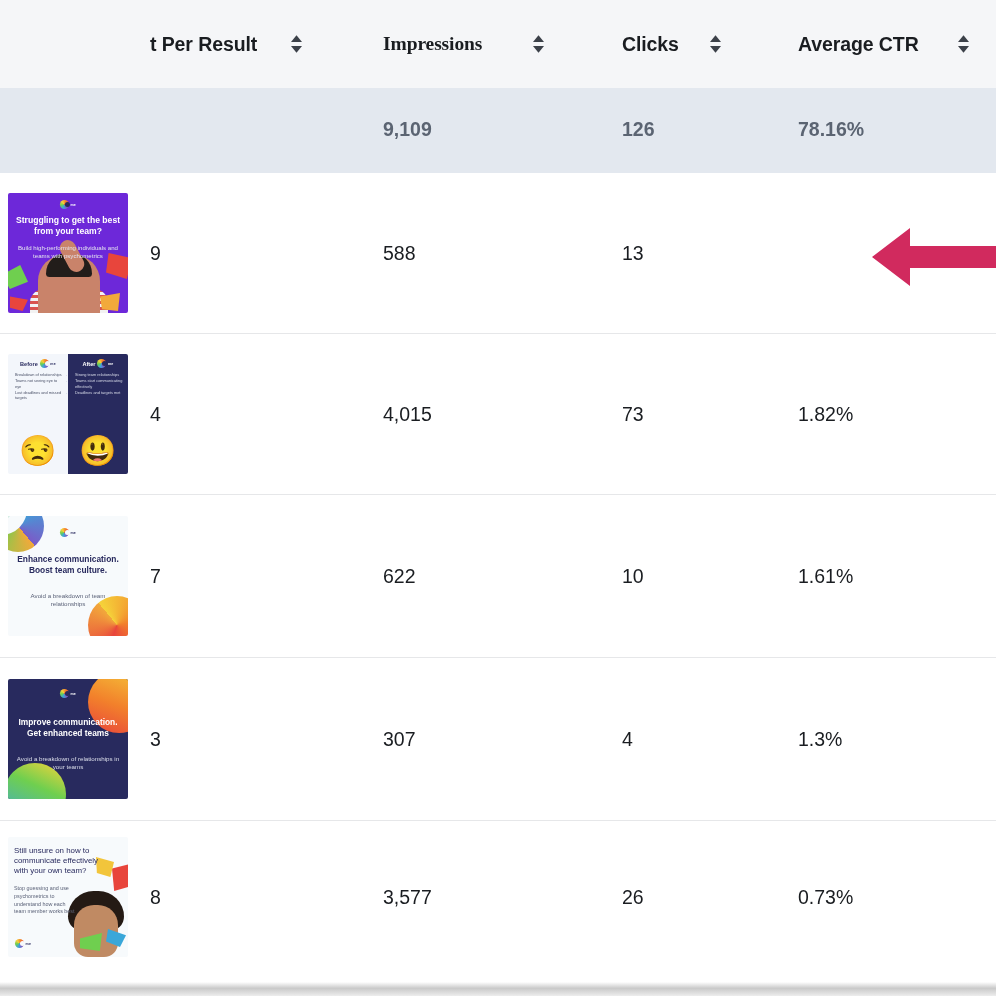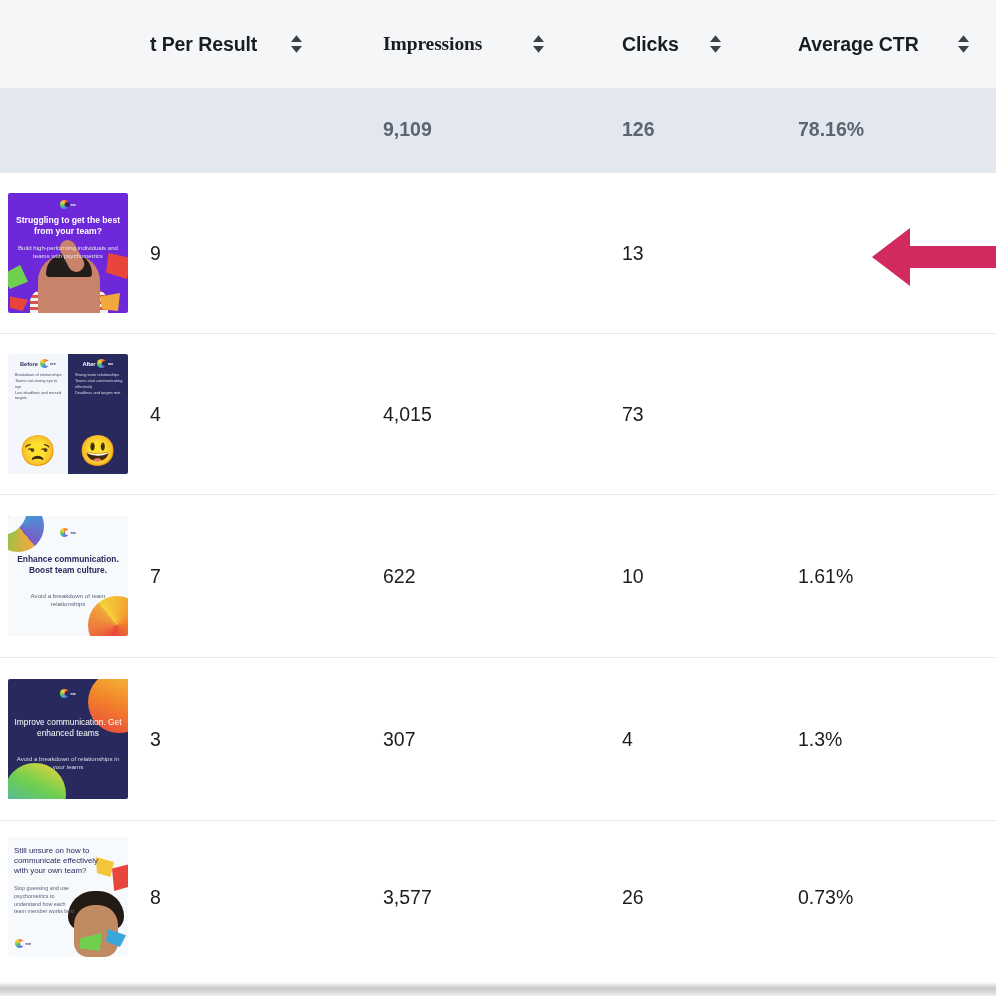--- a/index.html
+++ b/index.html
@@ -119,21 +119,21 @@
   
   .t4 { background:#282a5e; }
   .t4 .cTR { position:absolute; right:-22px; top:-8px; width:62px; height:62px;
     border-radius:50%;
     background: linear-gradient(200deg,#f5c93a,#f2802b 55%,#e8453c); }
   .t4 .cBL { position:absolute; left:-4px; bottom:-26px; width:62px; height:62px;
     border-radius:50%;
     background: linear-gradient(25deg,#3aa7d9,#6fcf4f 60%,#f5d33a); }
   .t4 .logo { position:absolute; left:50%; top:10px; transform:translateX(-50%); }
   .t4 .h { position:absolute; left:6px; right:6px; top:38px; color:#fff;
-    font-size:8.4px; font-weight:normal; text-align:center; line-height:1.26; }
+    font-size:8.4px; font-weight:bold; text-align:center; line-height:1.26; }
   .t4 .s { position:absolute; left:8px; right:8px; top:76px; color:#dcdfeb;
     font-size:6.2px; text-align:center; line-height:1.3; }
 
   
   .t5 { background:#f7fafc; }
   .t5 .h { position:absolute; left:6px; top:9px; width:96px; color:#282a5e;
     font-size:7.9px; font-weight:normal; line-height:1.26; text-align:left; }
   .t5 .s { position:absolute; left:6px; top:48px; width:62px; color:#5b6278;
     font-size:5.4px; line-height:1.45; text-align:left; }
   .t5 .logo { position:absolute; left:7px; bottom:9px; }
@@ -239,20 +239,21 @@
           <span class="mark" style="position:relative;">
             <span class="bite" style="background:#282a5e;"></span>
           </span>
           <span class="wm" style="color:#fff;">me</span>
         </div>
         <div class="h">Struggling to get the best from your team?</div>
         <div class="s">Build high-performing individuals and teams with psychometrics</div>
       </div>
     </div>
     <div class="cell" style="left:150px;">9</div>
+    <div class="cell" style="left:383px;">588</div>
     <div class="cell" style="left:622px;">13</div>
   </div>
 
   <div class="row" style="top:334px; height:161px;">
     <div class="thumb-wrap">
       <div class="thumb t2">
         <div class="half before">
           <div class="lbl">
             <span>Before</span>
             <span class="minilogo">
@@ -284,20 +285,21 @@
             <li>Teams start communicating effectively</li>
             <li>Deadlines and targets met</li>
           </ul>
           <div class="emoji">😃</div>
         </div>
       </div>
     </div>
     <div class="cell" style="left:150px;">4</div>
     <div class="cell" style="left:383px;">4,015</div>
     <div class="cell" style="left:622px;">73</div>
+    <div class="cell" style="left:798px;">1.82%</div>
   </div>
 
   <div class="row" style="top:495px; height:163px;">
     <div class="thumb-wrap">
       <div class="thumb t3">
         <div class="arcTL"></div>
         <div class="arcTLc"></div>
         <div class="arcBR"></div>
         <div class="logo minilogo">
           <span class="mark" style="position:relative;">

